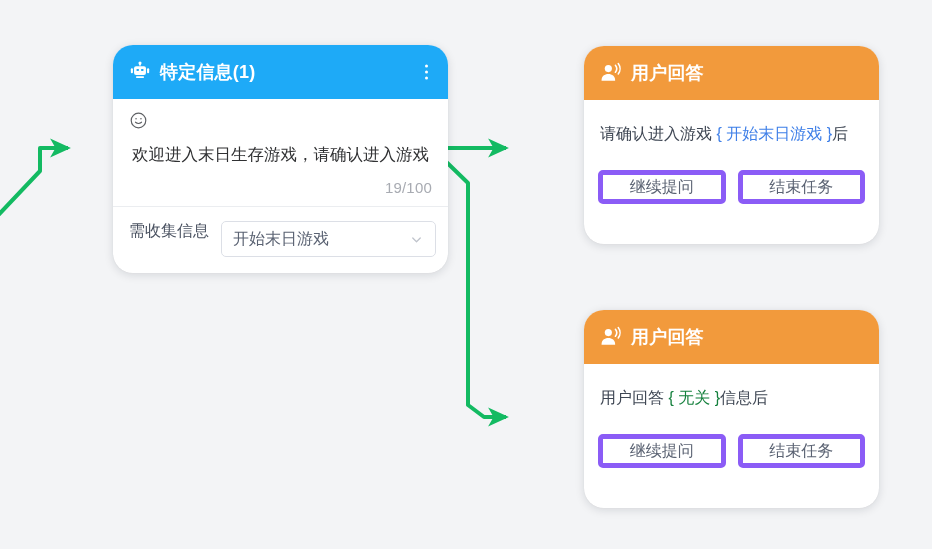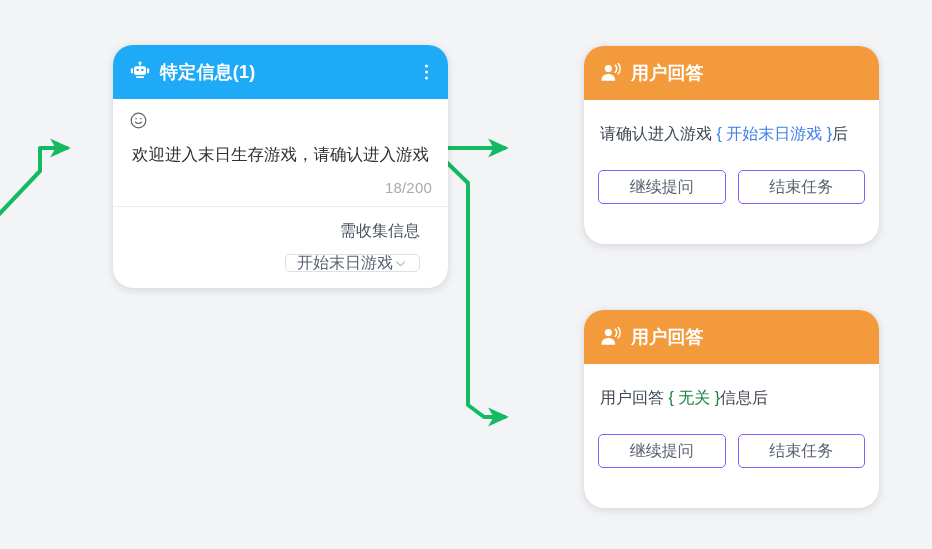--- a/index.html
+++ b/index.html
@@ -98,24 +98,23 @@
   .char-count {
     text-align: right;
     font-size: 15px;
     color: #a8abb2;
     margin-top: 10px;
     letter-spacing: .2px;
   }
 
   .field-row {
     display: flex;
-    align-items: flex-end;
+    align-items: flex-start;
     gap: 12px;
-    padding: 14px 28px 16px 16px;
-    flex-direction: column;
+    padding: 14px 12px 16px 16px;
   }
   .field-label {
     font-size: 16px;
     color: #4a5261;
     white-space: nowrap;
   }
   .select {
     flex: 1;
     display: flex;
     align-items: center;
@@ -150,21 +149,21 @@
   .cond-text .slot-plain { color: #15803d; }
 
   .btn-row {
     display: flex;
     gap: 12px;
     padding: 24px 14px 40px 14px;
   }
   .btn {
     flex: 1;
     height: 34px;
-    border: 1px solid #8b5cf6;
+    border: 5px solid #8b5cf6;
     border-radius: 5px;
     background: #ffffff;
     color: #5b6373;
     font-size: 16px;
     font-family: inherit;
     cursor: pointer;
     line-height: 1;
   }
 </style>
 </head>
@@ -211,21 +210,21 @@
     <div class="msg-body">
       <span class="smiley">
         <svg width="19" height="19" viewBox="0 0 24 24" fill="none" stroke="#606266" stroke-width="1.5" aria-hidden="true">
           <circle cx="12" cy="12" r="9.2"></circle>
           <circle cx="8.9" cy="9.8" r="1" fill="#606266" stroke="none"></circle>
           <circle cx="15.1" cy="9.8" r="1" fill="#606266" stroke="none"></circle>
           <path d="M8.2 14.2 Q12 17.4 15.8 14.2" stroke-linecap="round"></path>
         </svg>
       </span>
       <div class="msg-text">欢迎进入末日生存游戏，请确认进入游戏</div>
-      <div class="char-count">18/200</div>
+      <div class="char-count">19/100</div>
     </div>
 
     <div class="field-row">
       <span class="field-label">需收集信息</span>
       <div class="select">
         <span class="value">开始末日游戏</span>
         <span class="chev">
           <svg width="15" height="15" viewBox="0 0 24 24" fill="none" stroke="#c0c4cc" stroke-width="2.1" stroke-linecap="round" stroke-linejoin="round" aria-hidden="true">
             <path d="M6 9.5 L12 15.5 L18 9.5"></path>
           </svg>

